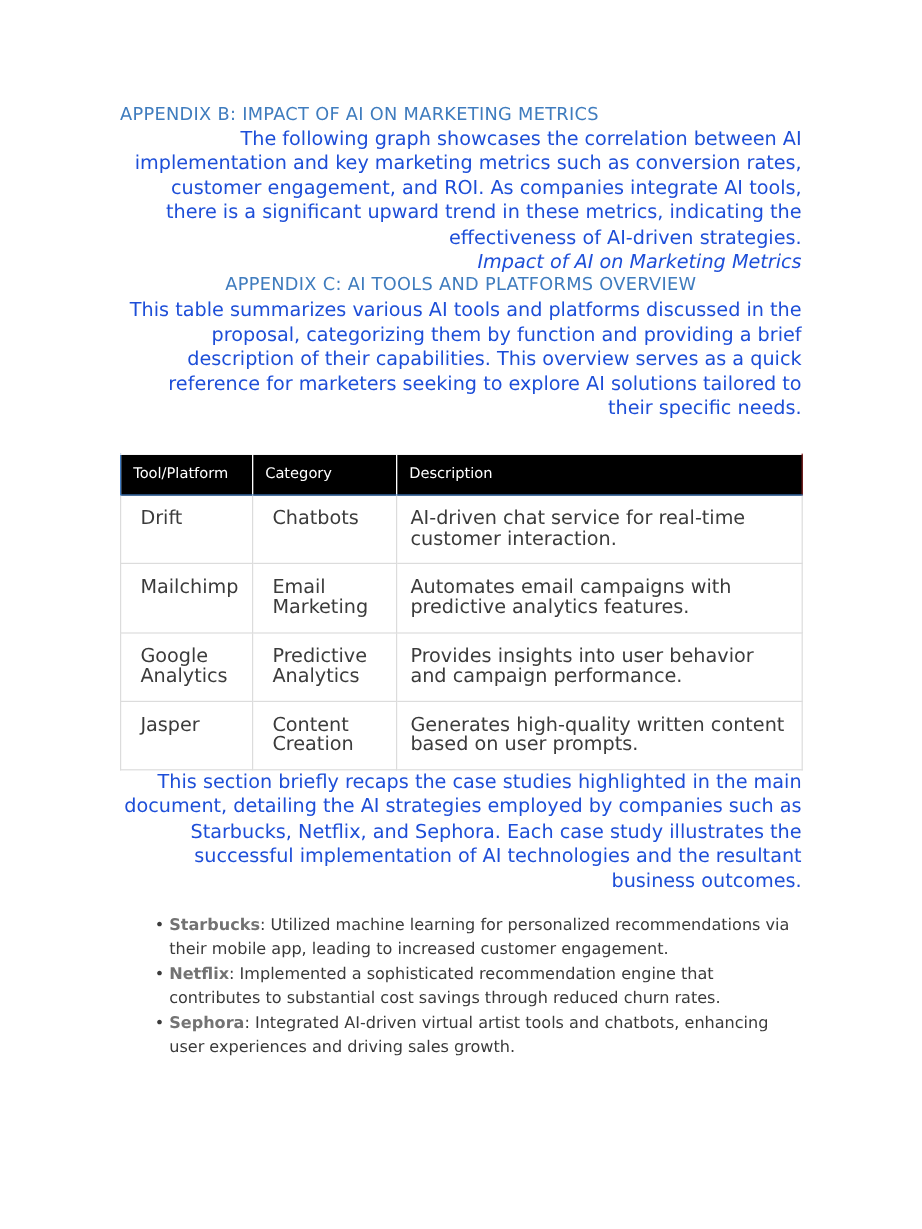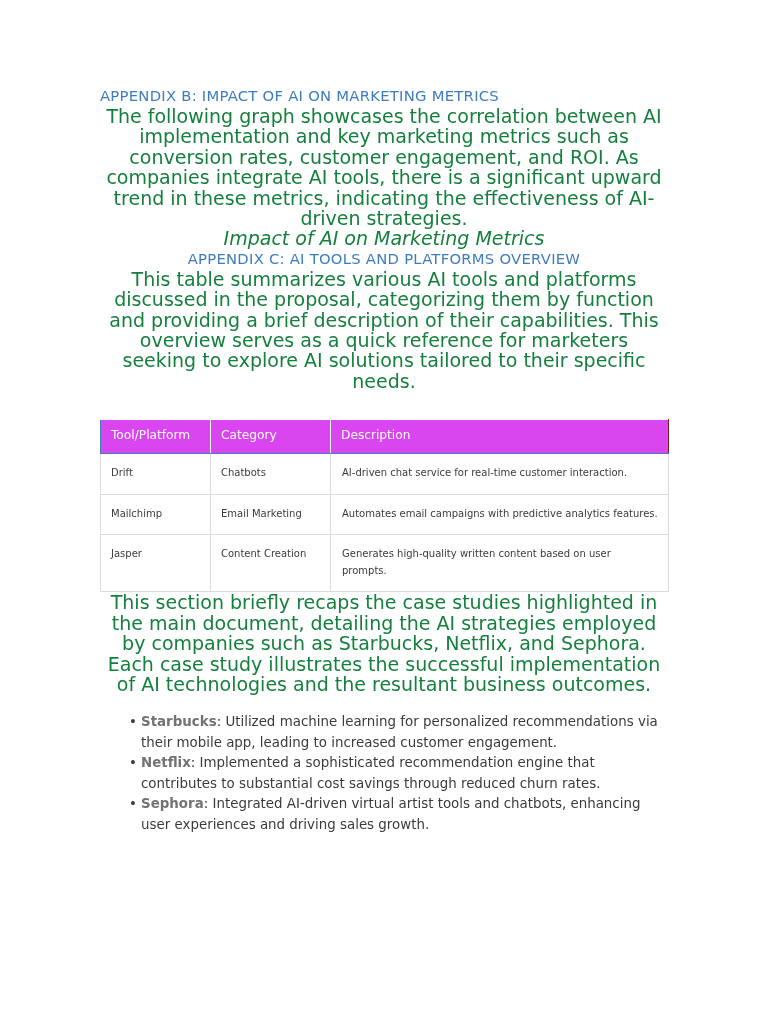--- a/index.html
+++ b/index.html
@@ -32,65 +32,65 @@
     color: #3f7cbe;
     letter-spacing: 0.25px;
     margin: 0;
     line-height: 1.35;
   }
   .heading-b  { margin-top: 0; }
   .heading-c  { margin-top: 31px; text-align: center; }
   .heading-d  { margin-top: 32px; }
 
   p.body-text {
-    font-size: 19px;
+    font-size: 16px;
     line-height: 20.4px;
-    color: #15803d;
+    color: #1d4ed8;
     margin: 0;
-    text-align: center;
+    text-align: right;
   }
   .para-after-heading { margin-top: 20px; }
   .caption-line { margin-top: 20px; font-style: italic; }
 
   
   table.ai-tools-table {
     width: 568px;
     border-collapse: collapse;
     margin-top: 28px;
     table-layout: fixed;
     font-size: 12px;
   }
   table.ai-tools-table col.c1 { width: 110px; }
   table.ai-tools-table col.c2 { width: 120px; }
   table.ai-tools-table col.c3 { width: 338px; }
 
   table.ai-tools-table thead th {
-    background: #d946ef;
+    background: #000000;
     color: #ffffff;
     font-size: 12.2px;
     font-weight: 400;
     text-align: left;
     padding: 8px 10px 9px 10px;
     border: 1px solid #ffffff;
     border-bottom: 1px solid #3f7cc4;
     line-height: 1.3;
   }
   table.ai-tools-table thead th:first-child {
     border-left: 1px solid #3f7cc4;
   }
   table.ai-tools-table thead th:last-child {
     border-right: 1px solid #7f1d1d;
   }
 
   table.ai-tools-table tbody td {
     border: 1px solid #dcdcdc;
-    padding: 11px 10px 12px 10px;
+    padding: 11px 10px 12px 16px;
     vertical-align: top;
     color: #3b3b3b;
-    font-size: 10px;
+    font-size: 16px;
     line-height: 16.6px;
   }
   table.ai-tools-table tbody td.desc {
     padding-left: 11px;
   }
 
   
   ul.case-list {
     margin: 18px 0 0 0;
     padding: 0;
@@ -151,20 +151,25 @@
           <td>Drift</td>
           <td>Chatbots</td>
           <td class="desc">AI-driven chat service for real-time customer interaction.</td>
         </tr>
         <tr>
           <td>Mailchimp</td>
           <td>Email Marketing</td>
           <td class="desc">Automates email campaigns with predictive analytics features.</td>
         </tr>
         <tr>
+          <td>Google Analytics</td>
+          <td>Predictive Analytics</td>
+          <td class="desc">Provides insights into user behavior and campaign performance.</td>
+        </tr>
+        <tr>
           <td>Jasper</td>
           <td>Content Creation</td>
           <td class="desc">Generates high-quality written content based on user prompts.</td>
         </tr>
       </tbody>
     </table>
 
 
     <p class="body-text para-after-heading">This section briefly recaps the case studies highlighted in the main document, detailing the AI strategies employed by companies such as Starbucks, Netflix, and Sephora. Each case study illustrates the successful implementation of AI technologies and the resultant business outcomes.</p>
 

